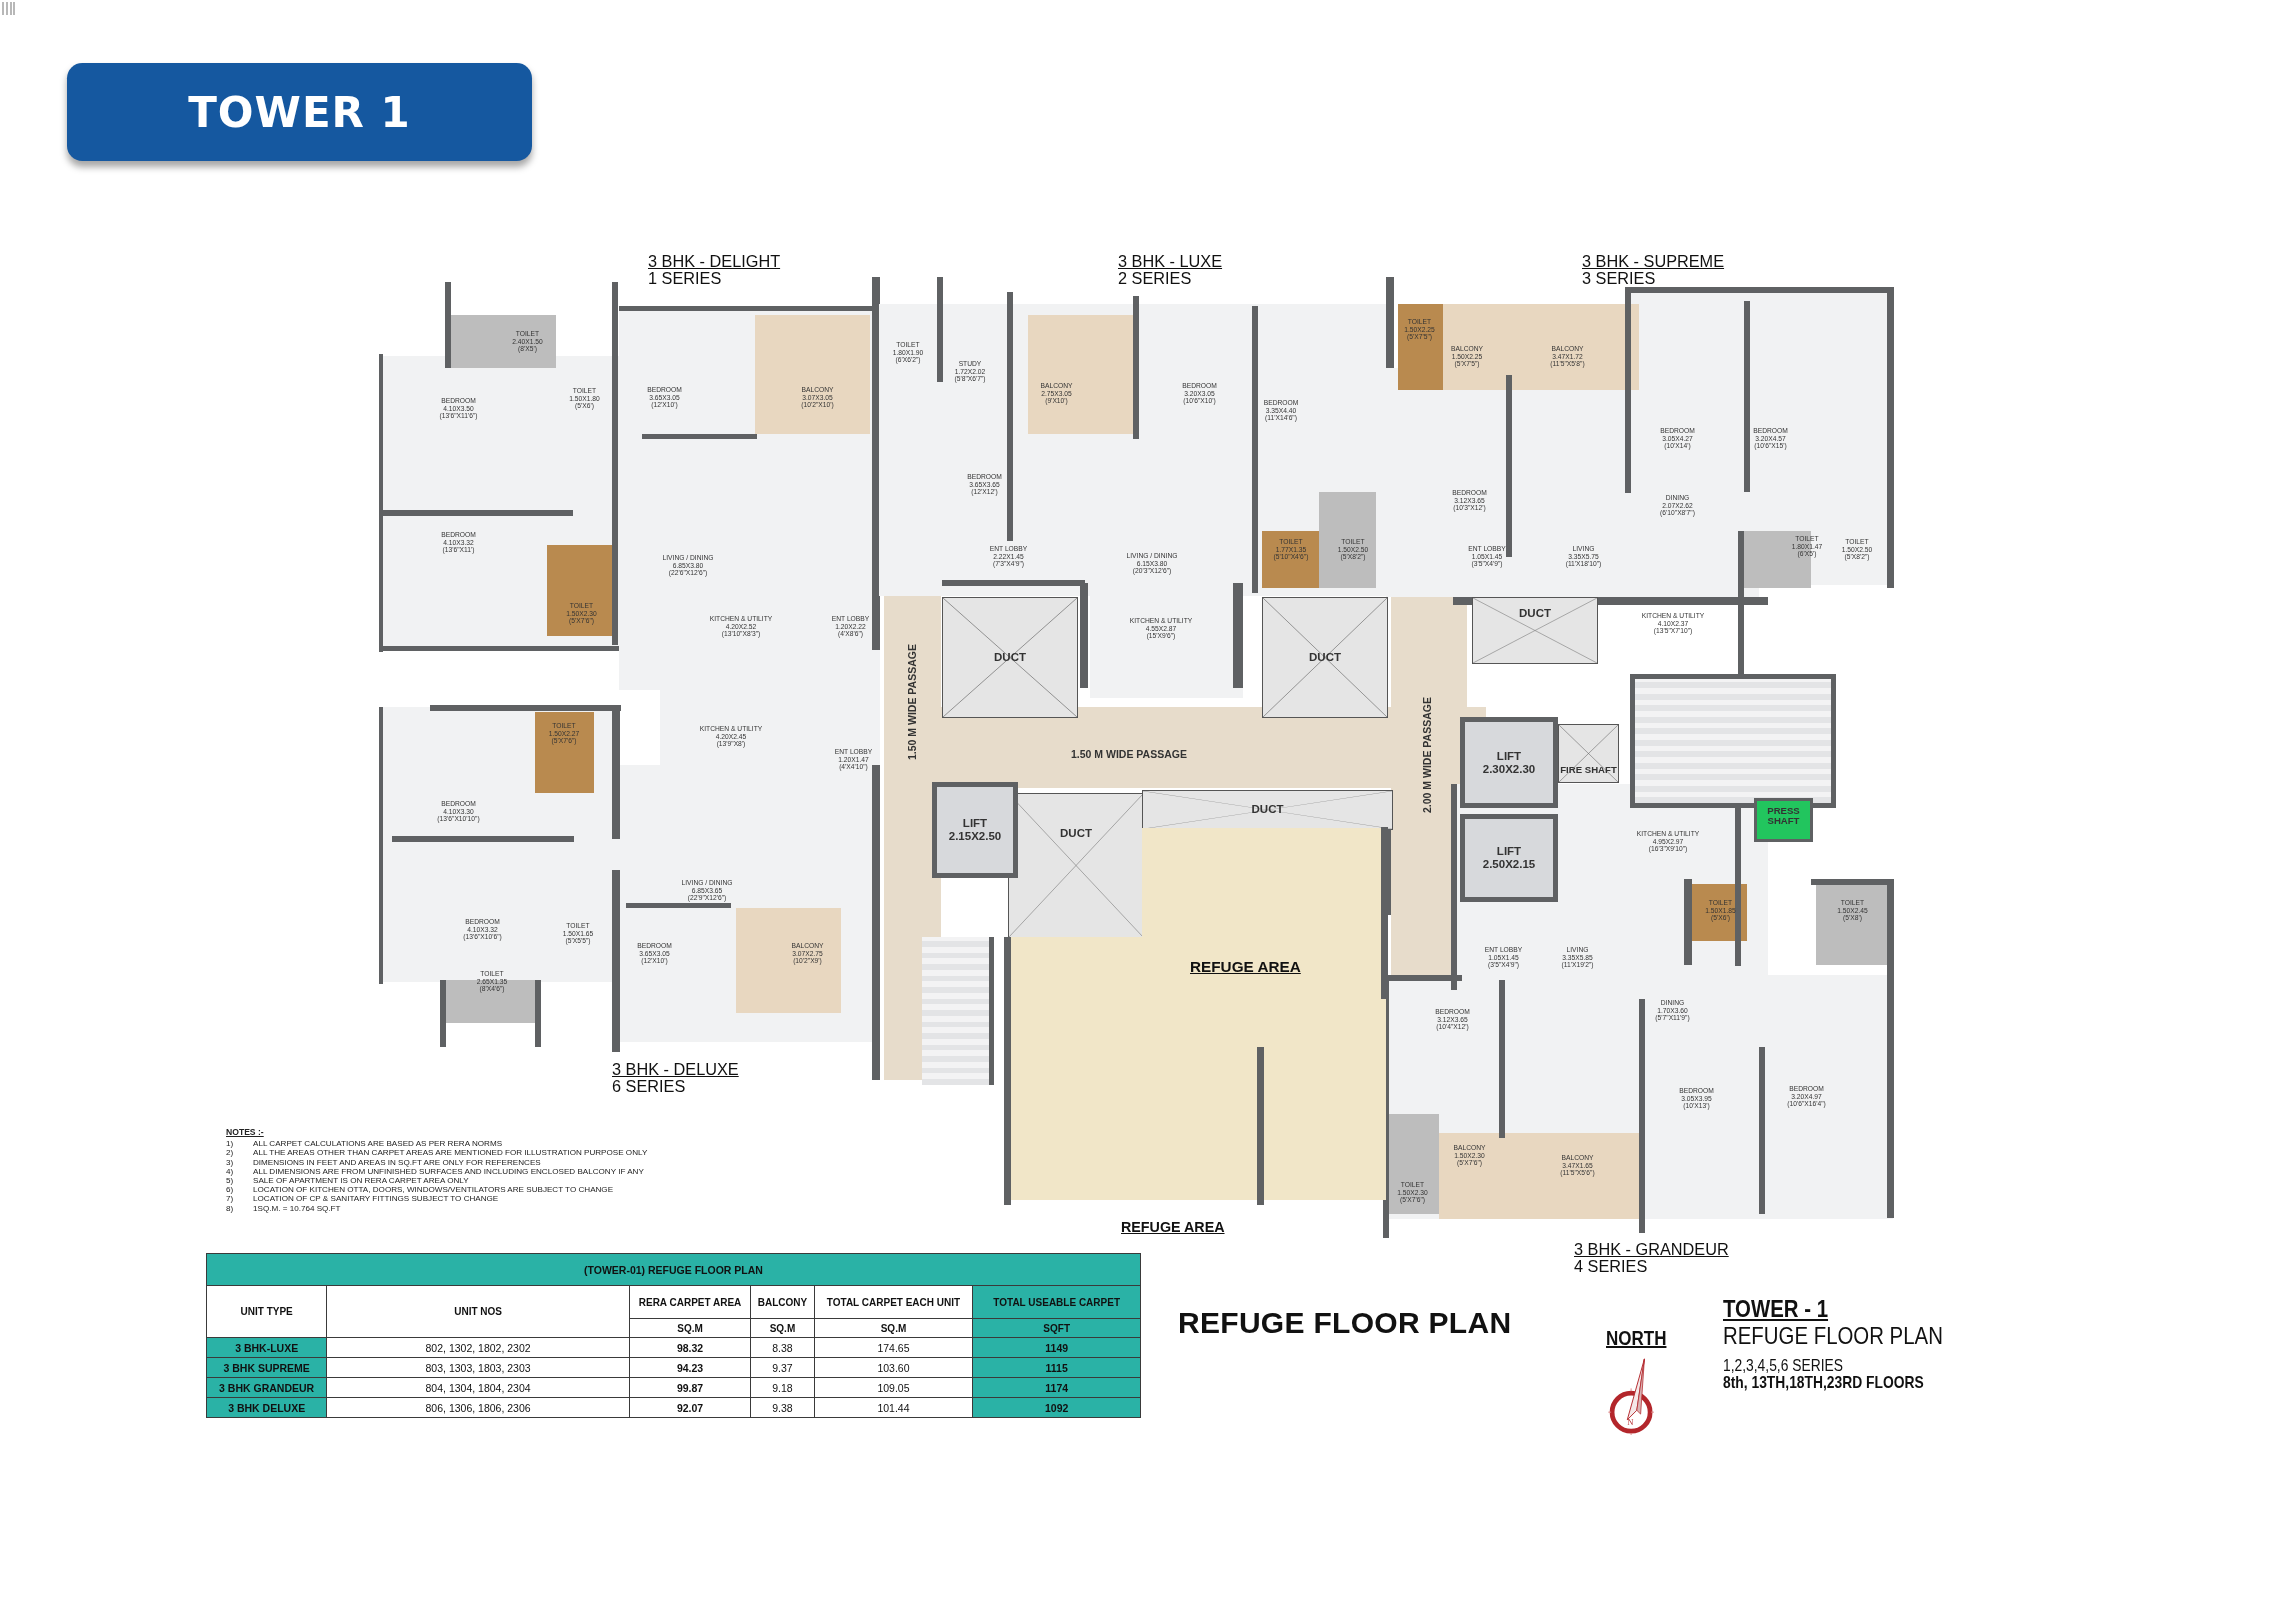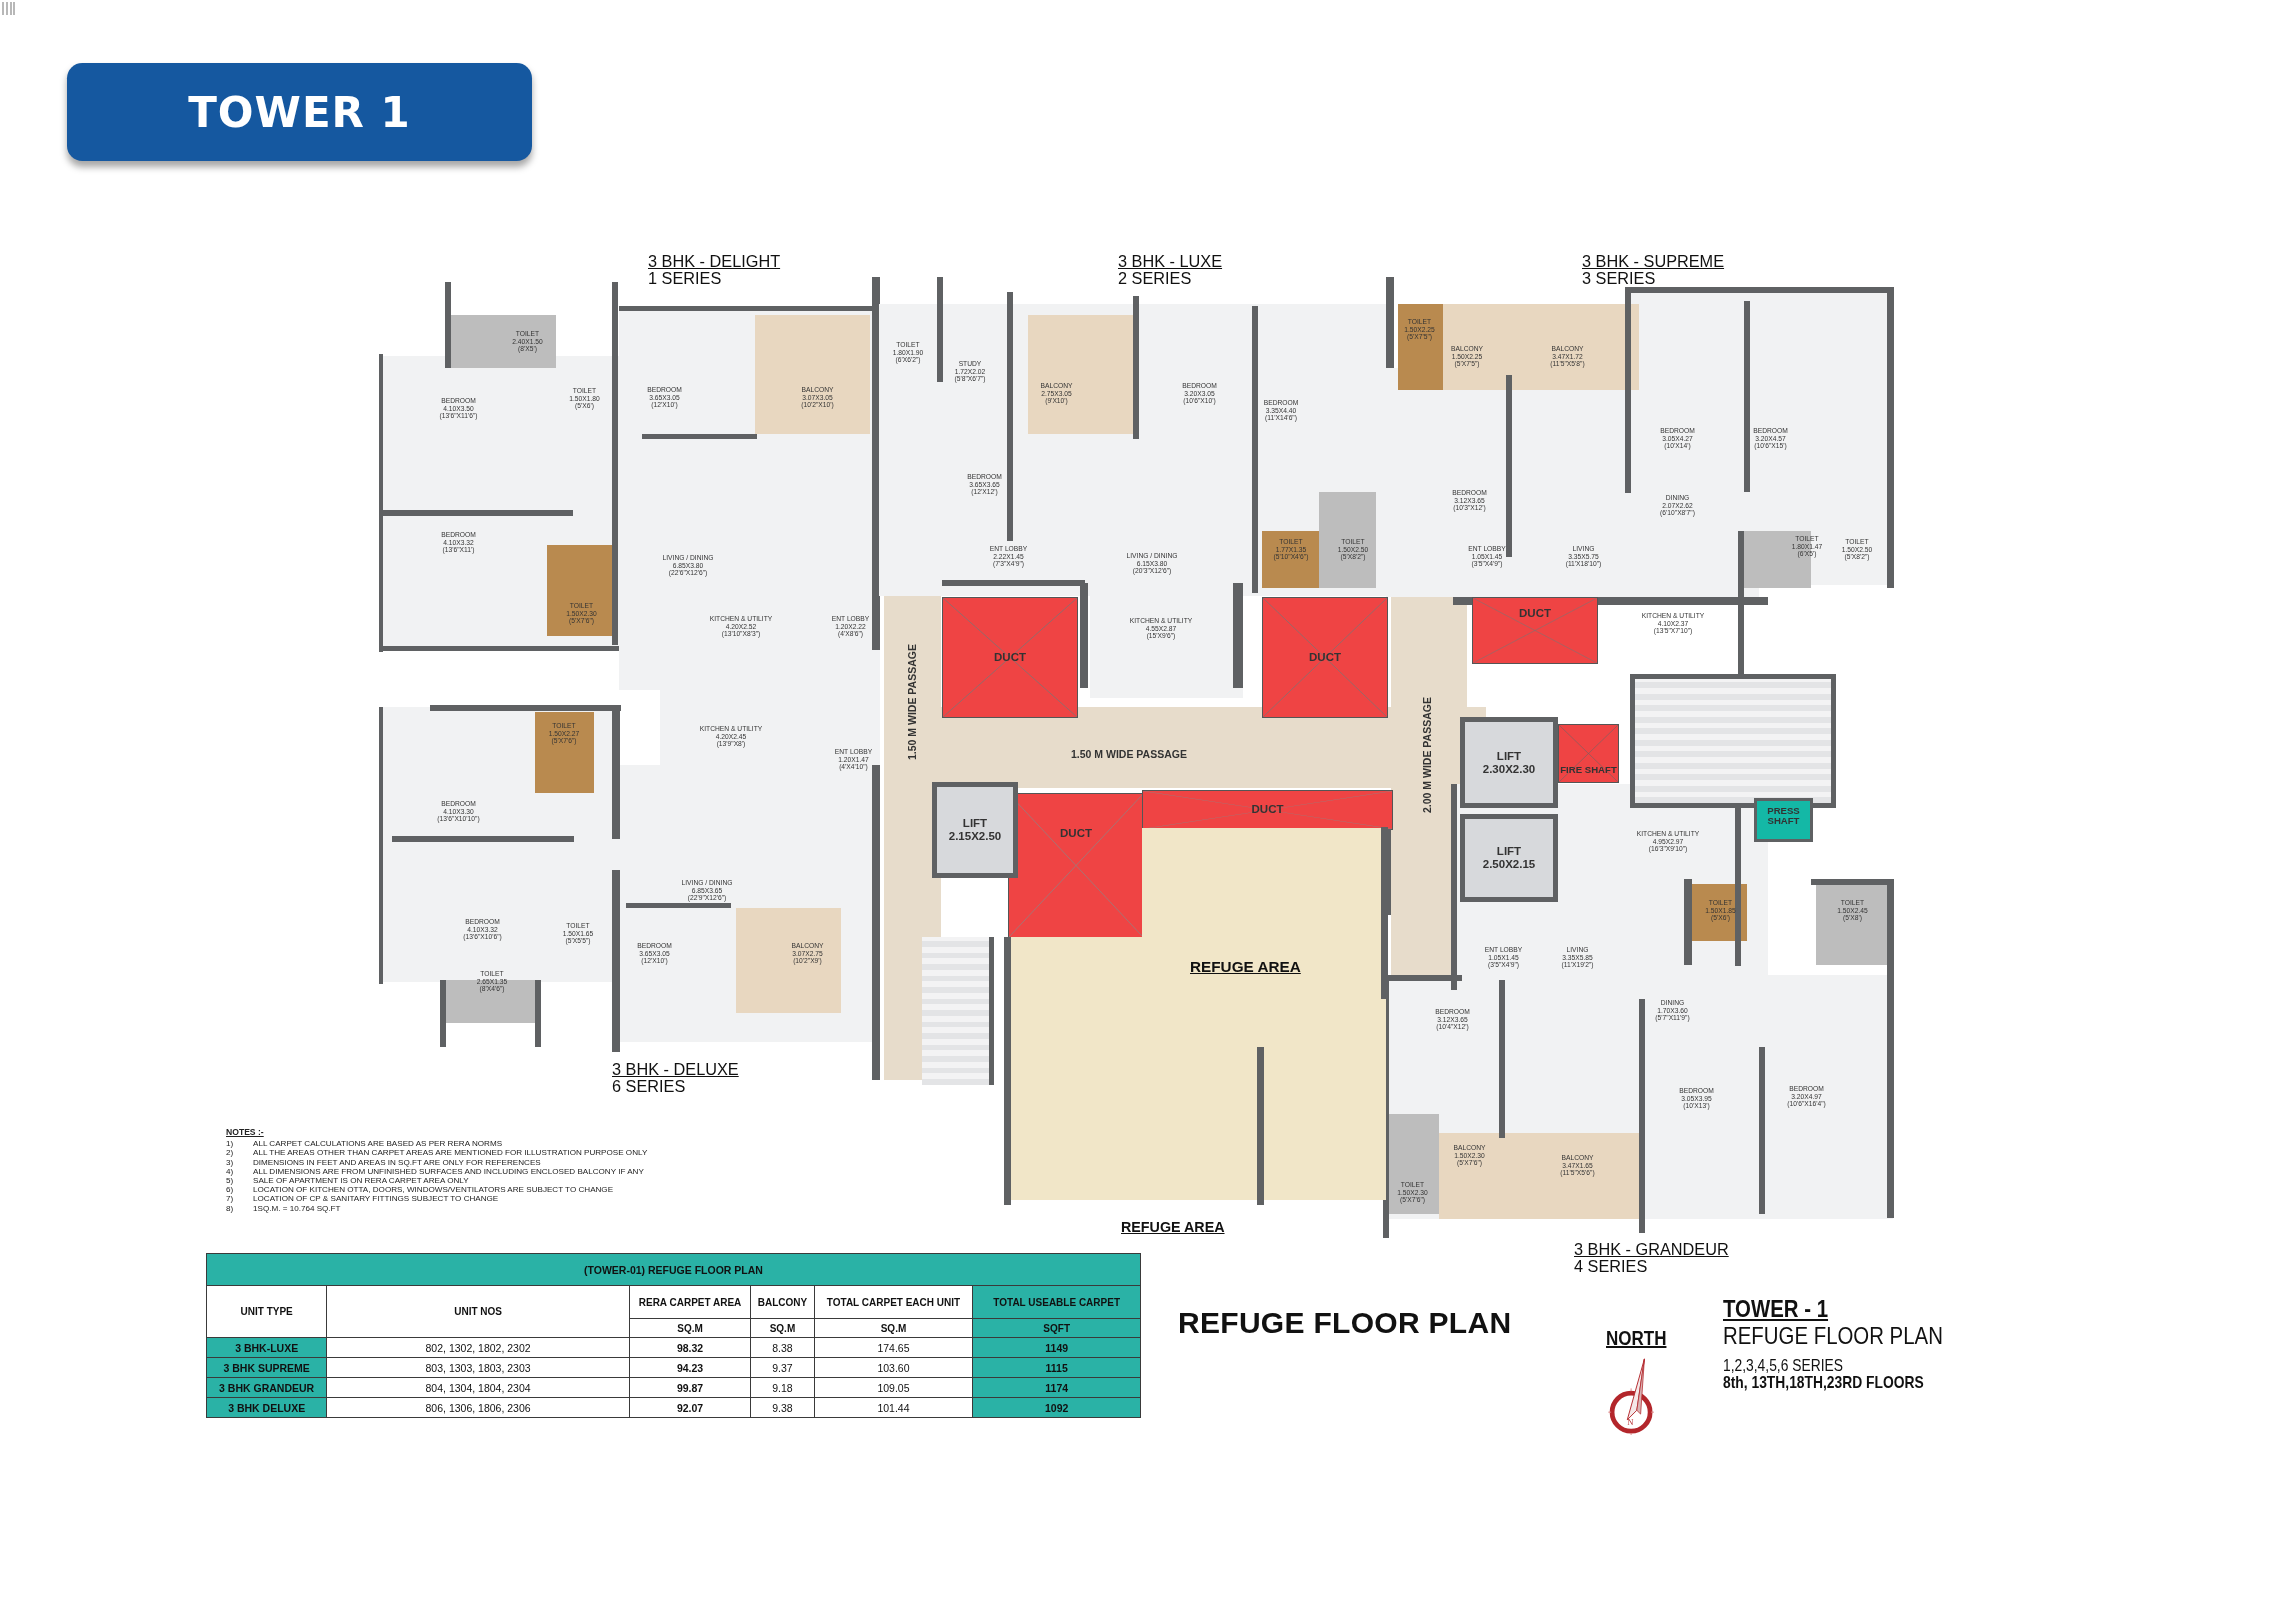--- a/index.html
+++ b/index.html
@@ -11,21 +11,21 @@
   .unit-title .t{text-decoration:underline;display:block;}
   .unit-title .s{display:block;}
   .room{position:absolute;font-size:6.7px;line-height:7.6px;text-align:center;color:#333;font-family:"Liberation Sans",sans-serif;text-transform:uppercase;}
   .room b{font-weight:normal;display:block;}
   .wall{position:absolute;background:#5f6163;}
   .floor{position:absolute;background:#f1f2f3;}
   .balc{position:absolute;background:#e8d7c0;}
   .toiletw{position:absolute;background:#b98a4f;}
   .toiletg{position:absolute;background:#bdbdbd;}
   .passage{position:absolute;background:#e7dccb;}
-  .duct{position:absolute;border:1.9px solid #555;background:#ef4444;}
+  .duct{position:absolute;border:1.9px solid #555;background:#e5e5e5;}
   .duct svg{position:absolute;left:0;top:0;width:100%;height:100%;}
   .duct .lbl,.lift .lbl{position:absolute;left:0;right:0;top:50%;transform:translateY(-50%);text-align:center;font-size:11.5px;font-weight:bold;color:#333;line-height:13.4px;}
   .lift{position:absolute;border:5.7px solid #5f6163;background:#d7d9dc;}
   .refuge{position:absolute;background:#f1e6c8;}
   .refuge-label{font-weight:bold;font-size:15.3px;text-decoration:underline;}
   .notes{left:226px;top:1128px;font-size:8.1px;line-height:9.2px;color:#222;font-family:Liberation Sans, sans-serif;}
   .notes .h{font-weight:bold;text-decoration:underline;font-size:8.6px;margin-bottom:1.9px;}
   .notes .row{display:flex;}
   .notes .n{width:27px;}
   table.units{position:absolute;left:206px;top:1253px;width:935px;border-collapse:collapse;font-family:"Liberation Sans",sans-serif;font-size:10.5px;}
@@ -495,21 +495,21 @@
 
   <div class="duct" style="left:1558px;top:724px;width:59px;height:57px;">
     <svg viewBox="0 0 100 100" preserveAspectRatio="none">
         <line x1="0" y1="0" x2="100" y2="100" stroke="#666" stroke-width="1"></line>
         <line x1="100" y1="0" x2="0" y2="100" stroke="#666" stroke-width="1"></line>
       </svg>
     <div class="lbl" style="font-size:9.6px;line-height:10.5px;margin-top:16px;">FIRE SHAFT</div>
   </div>
   <div class="abs" style="left:1630px;top:674px;width:196px;height:124px;background:repeating-linear-gradient(0deg,#e3e4e6 0 5.7px,#f3f3f4 5.7px 11.5px);border:5.7px solid #5f6163;"></div>
   <div class="abs" style="left:922px;top:937px;width:67px;height:148px;background:repeating-linear-gradient(0deg,#e3e4e6 0 5.7px,#f3f3f4 5.7px 11.5px);border-right:5.7px solid #5f6163;"></div>
-  <div class="abs" style="left:1754px;top:798px;width:53px;height:33px;background:#14b8a6;border:3.8px solid #5f6163;font-size:9.6px;font-weight:bold;text-align:center;line-height:10.5px;padding-top:4.8px;color:#333;">
+  <div class="abs" style="left:1754px;top:798px;width:53px;height:33px;background:#22c55e;border:3.8px solid #5f6163;font-size:9.6px;font-weight:bold;text-align:center;line-height:10.5px;padding-top:4.8px;color:#333;">
     <span>PRESS SHAFT</span>
   </div>
 
   <div class="refuge" style="left:1008px;top:937px;width:378px;height:263px;"></div>
   <div class="refuge" style="left:1142px;top:828px;width:244px;height:115px;"></div>
   <div class="wall" style="left:1004px;top:937px;width:6.7px;height:268px;"></div>
   <div class="wall" style="left:1257px;top:1047px;width:6.7px;height:158px;"></div>
   <div class="wall" style="left:1381px;top:827px;width:6.7px;height:172px;"></div>
   <div class="abs refuge-label" style="left:1190px;top:958px;">REFUGE AREA</div>
   <div class="abs refuge-label" style="left:1121px;top:1219px;font-size:14.3px;">REFUGE AREA</div>

